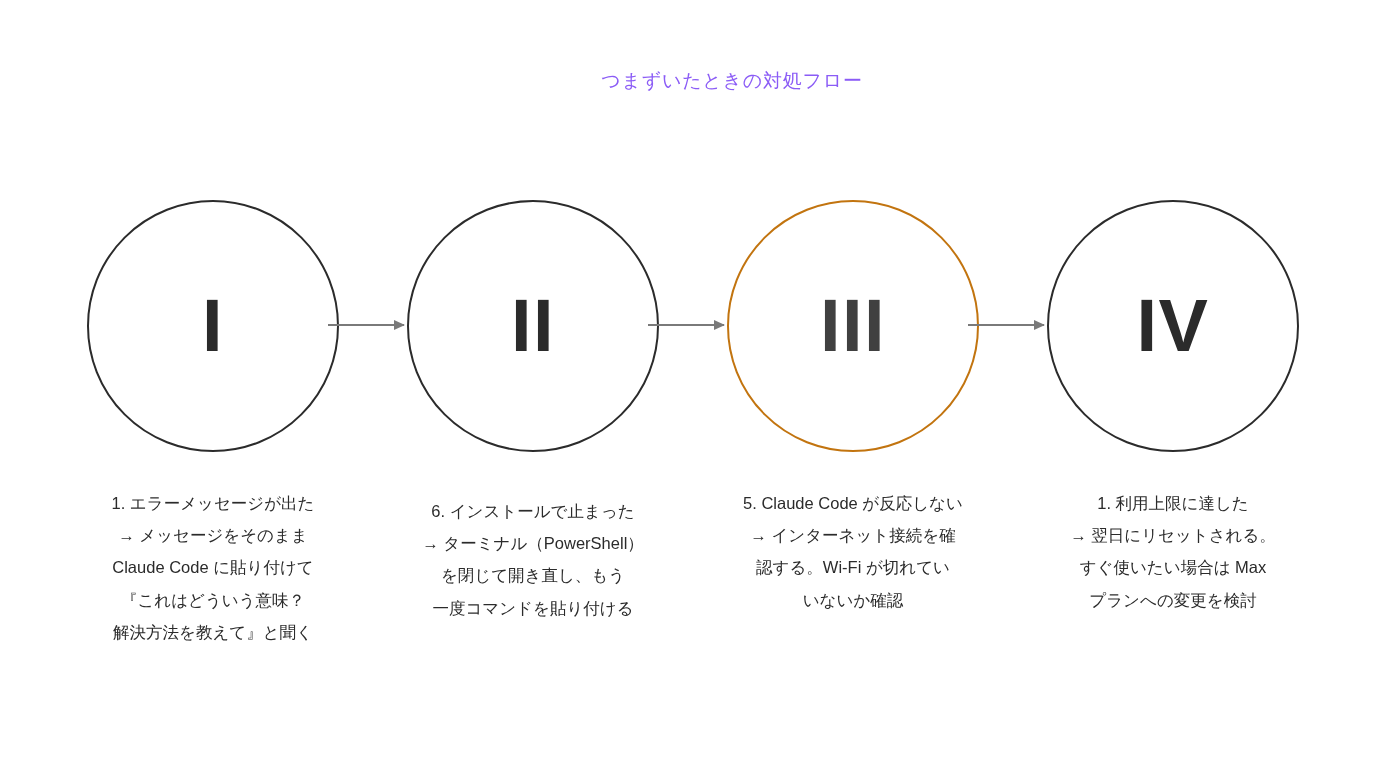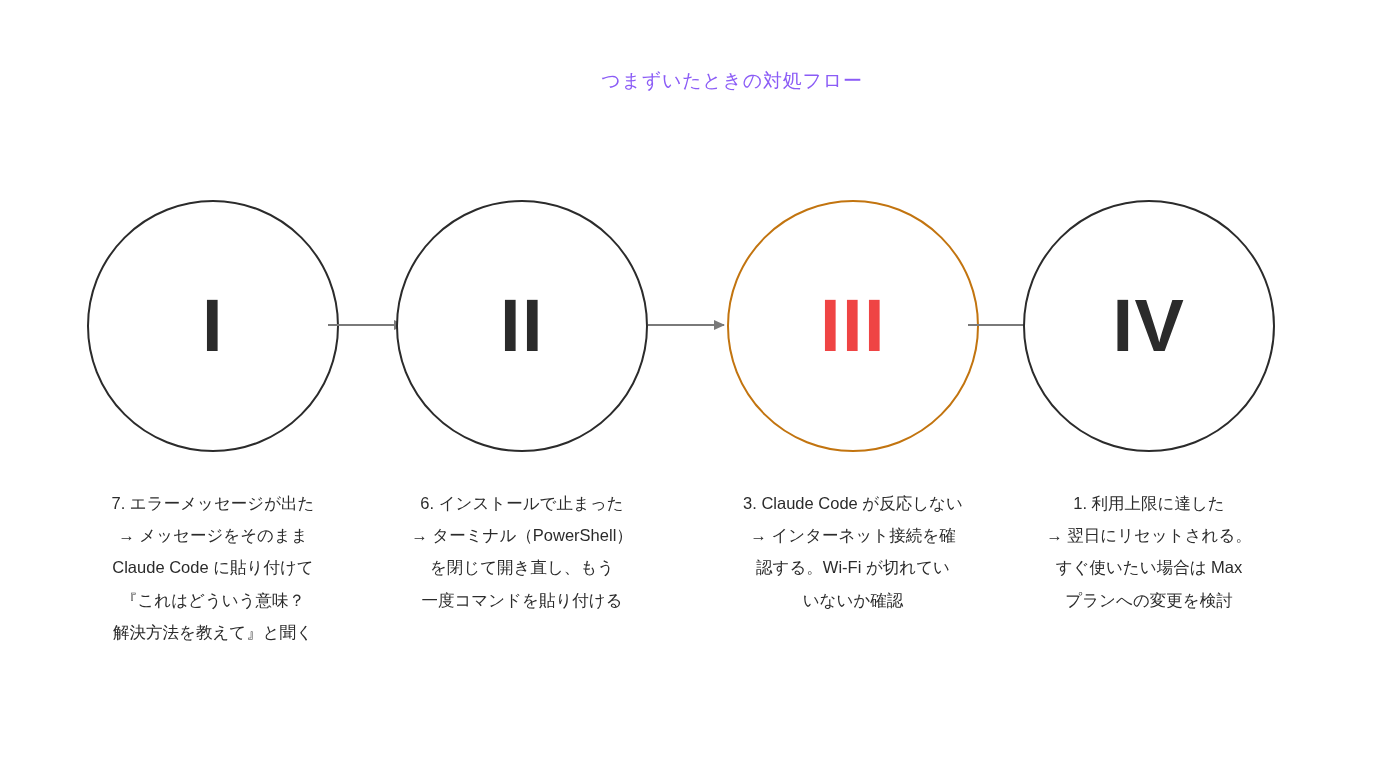--- a/index.html
+++ b/index.html
@@ -39,23 +39,23 @@
 
   .step {
     position: absolute;
     top: 0;
     width: 290px;
     display: flex;
     flex-direction: column;
     align-items: center;
   }
   .step-0 { left: 8px; }
-  .step-1 { left: 317px; }
+  .step-1 { left: 328px; gap: 8px; }
   .step-2 { left: 648px; }
-  .step-3 { left: 944px; }
+  .step-3 { left: 968px; }
 
   .circle {
     width: 252px;
     height: 252px;
     border-radius: 50%;
     border: 2px solid #2b2b2b;
     box-sizing: border-box;
     display: flex;
     align-items: center;
     justify-content: center;
@@ -67,21 +67,21 @@
 
   .numeral {
     font-family: "Liberation Sans", "DejaVu Sans", sans-serif;
     font-size: 74px;
     font-weight: 700;
     line-height: 1;
     color: #2b2b2b;
     letter-spacing: 0.02em;
   }
   .numeral.accent {
-    color: #ef4444;
+    color: #404040;
   }
 
   .caption {
     margin-top: 35px;
     width: 282px;
     text-align: center;
     font-size: 16.5px;
     line-height: 1.95;
     color: #2b2b2b;
     white-space: pre-line;
@@ -120,21 +120,21 @@
 <body>
 
 <div class="diagram-title">つまずいたときの対処フロー</div>
 
 <div class="flow">
 
   <div class="step step-0">
     <div class="circle">
       <span class="numeral">I</span>
     </div>
-    <div class="caption">7. エラーメッセージが出た
+    <div class="caption">1. エラーメッセージが出た
 → メッセージをそのまま
 Claude Code に貼り付けて
 『これはどういう意味？
 解決方法を教えて』と聞く</div>
   </div>
 
   <div class="arrow arrow-0">
     <div class="arrow-line"></div>
     <div class="arrow-head"></div>
   </div>
@@ -151,21 +151,21 @@
 
   <div class="arrow arrow-1">
     <div class="arrow-line"></div>
     <div class="arrow-head"></div>
   </div>
 
   <div class="step step-2">
     <div class="circle accent">
       <span class="numeral accent">III</span>
     </div>
-    <div class="caption">3. Claude Code が反応しない
+    <div class="caption">5. Claude Code が反応しない
 → インターネット接続を確
 認する。Wi-Fi が切れてい
 いないか確認</div>
   </div>
 
   <div class="arrow arrow-2">
     <div class="arrow-line"></div>
     <div class="arrow-head"></div>
   </div>
 

